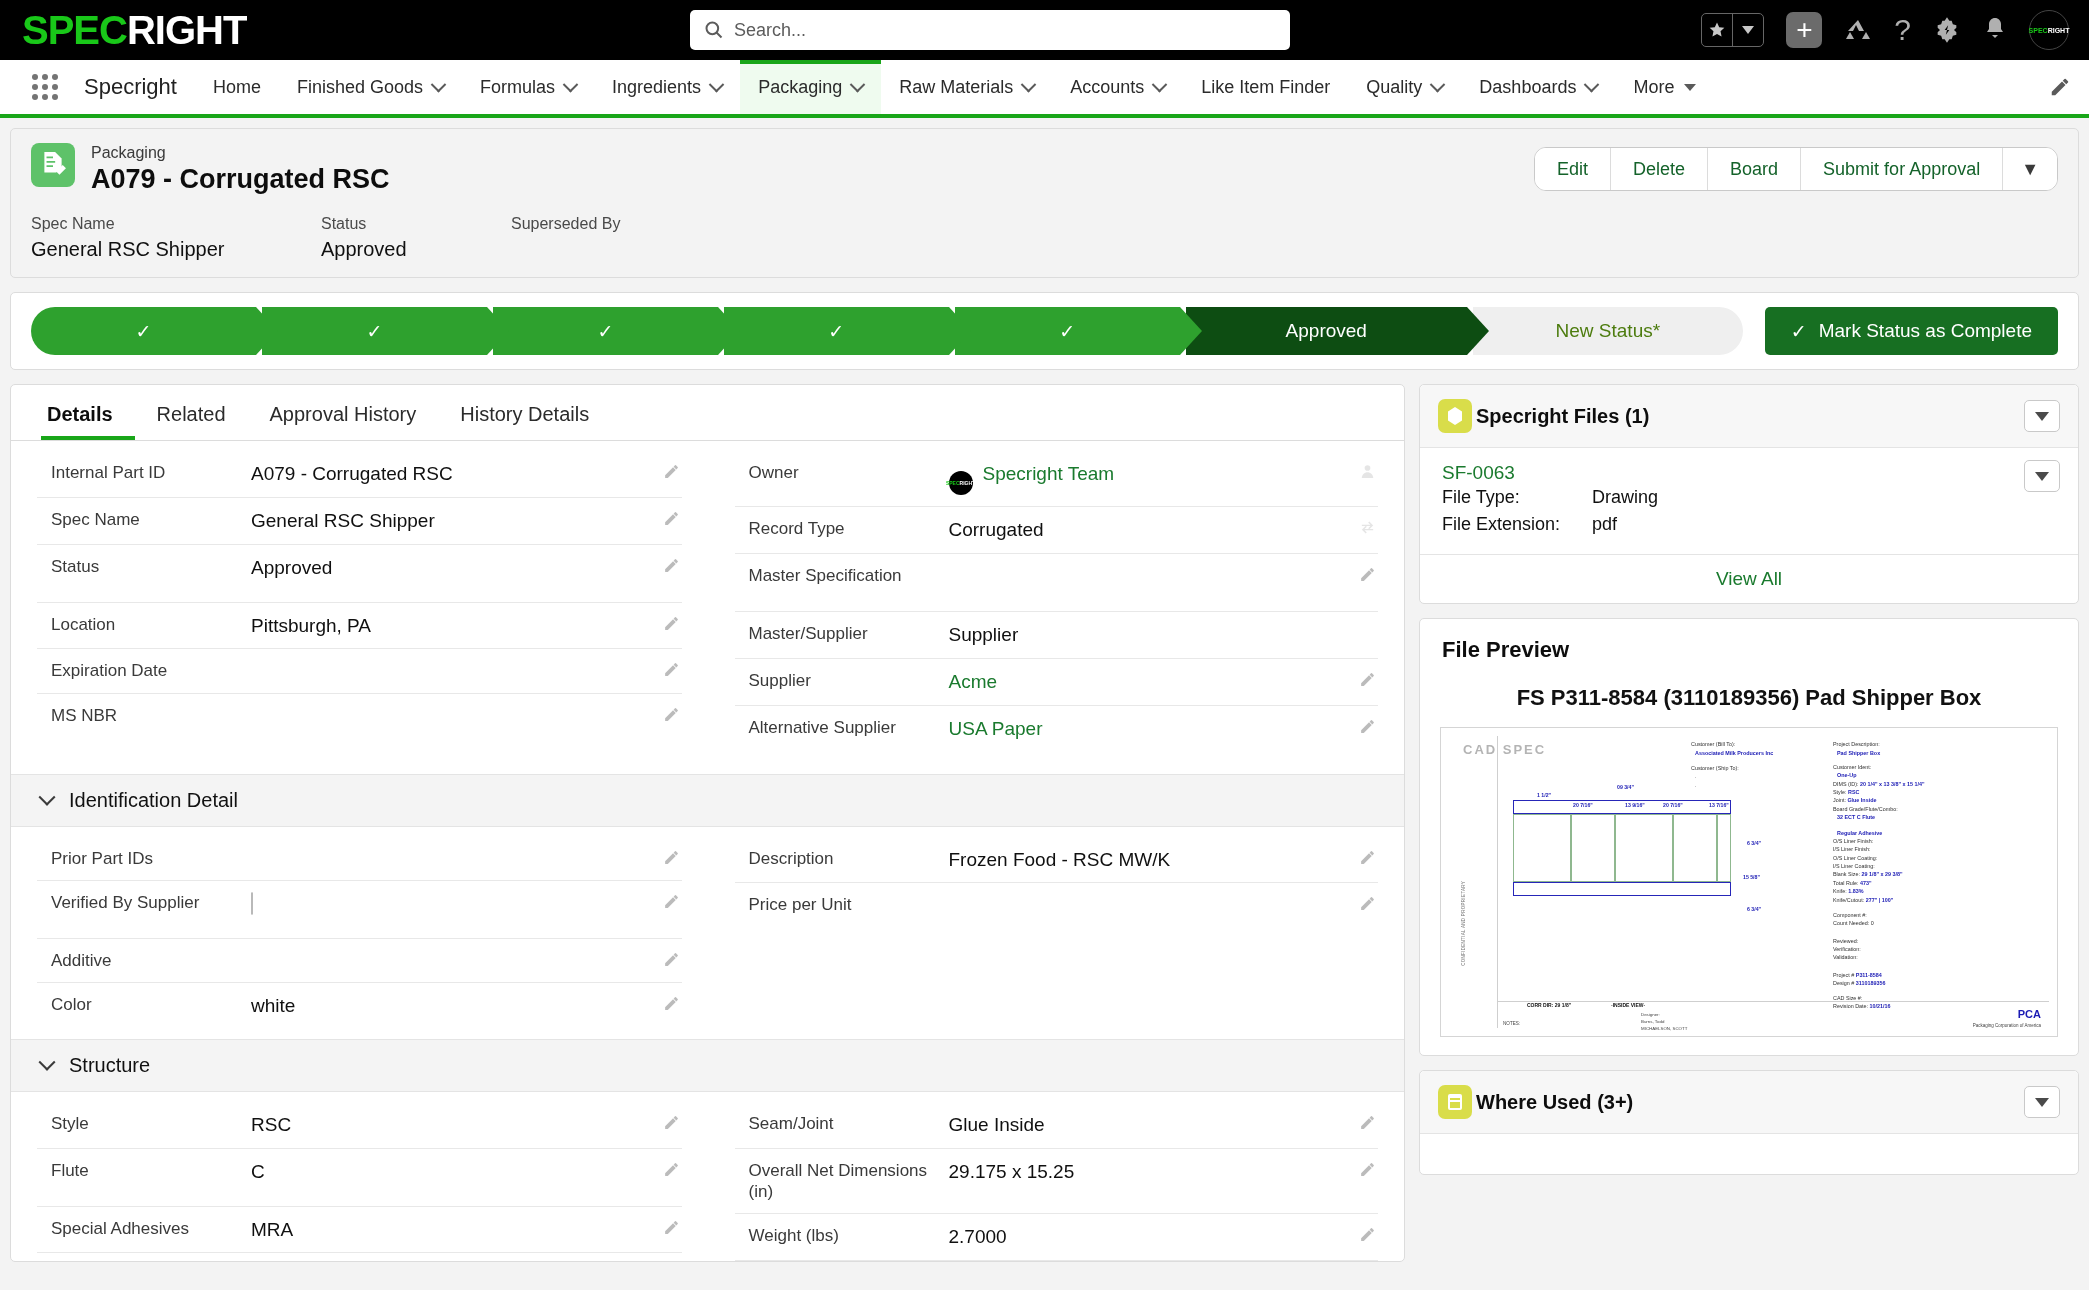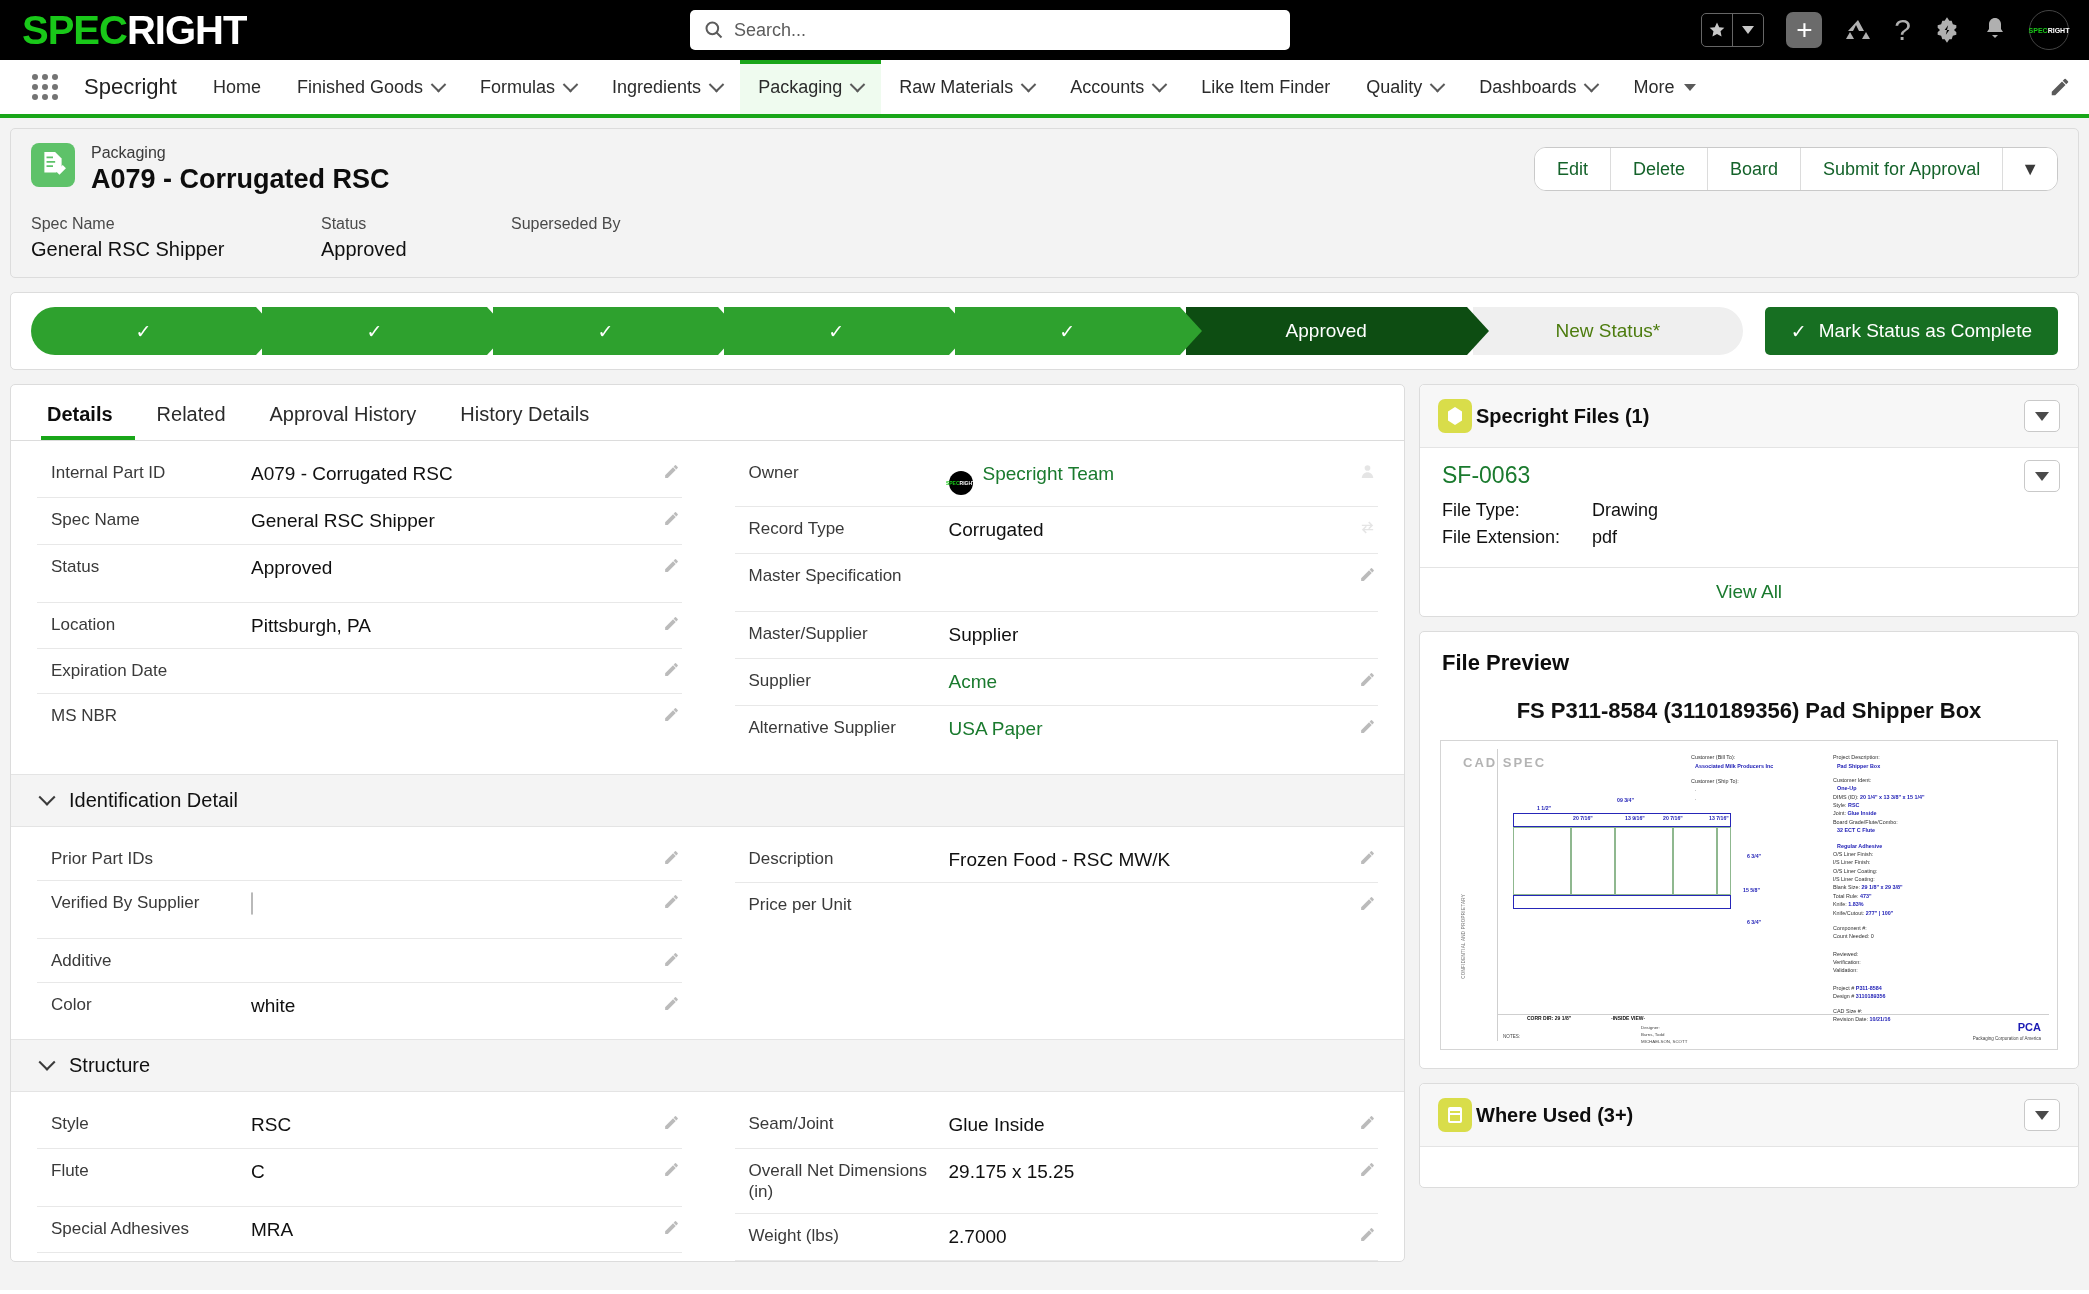--- a/index.html
+++ b/index.html
@@ -138,21 +138,21 @@
               background: #f7f7f7; border-bottom: 1px solid #e4e4e4; border-radius: 5px 5px 0 0; }
   .panelicon { width: 34px; height: 34px; border-radius: 7px; background: #d9dd4a;
                display: flex; align-items: center; justify-content: center; }
   .panelttl { font-size: 20px; font-weight: bold; color: #0d0d0d; flex: 1; }
   .ddbtn { width: 36px; height: 32px; border: 1px solid #c9c9c9; border-radius: 5px; background: #fff;
            display: flex; align-items: center; justify-content: center; cursor: pointer; }
   .ddbtn .tri { width: 0; height: 0; border-left: 7px solid transparent; border-right: 7px solid transparent;
                 border-top: 9px solid #4a4a4a; }
   .filebody { padding: 14px 22px 16px 22px; position: relative; }
   .filebody .ddbtn { position: absolute; right: 18px; top: 12px; }
-  .filelink { color: #1a7a2e; font-size: 23px; margin-bottom: 8px; }
+  .filelink { color: #1a7a2e; font-size: 19px; }
   .filerow { display: flex; font-size: 18px; color: #101010; line-height: 1.5; }
   .filerow .k { width: 150px; }
   .viewall { border-top: 1px solid #e4e4e4; text-align: center; padding: 13px 0;
              color: #1a7a2e; font-size: 19px; cursor: pointer; }
 
   .previewttl { font-size: 22px; font-weight: bold; color: #0d0d0d; padding: 18px 22px 0 22px; }
   .dwgttl { text-align: center; font-size: 22px; font-weight: bold; color: #111; padding: 22px 10px 10px 10px; }
   .dwgbox { margin: 6px 20px 18px 20px; border: 1px solid #d5d5d5; background: #fff; height: 310px;
             position: relative; overflow: hidden; }
   .cadspec { position: absolute; left: 22px; top: 14px; font-size: 13px; letter-spacing: 2px;

